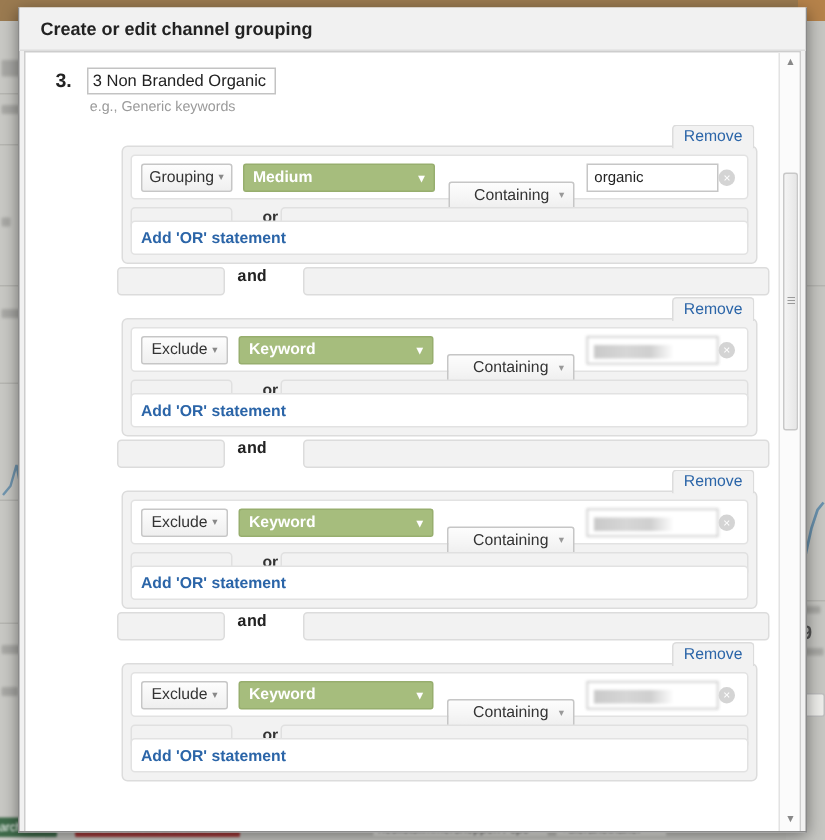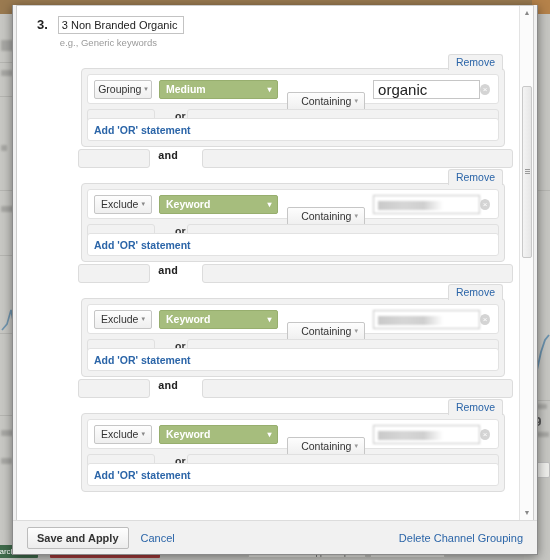--- a/index.html
+++ b/index.html
@@ -218,25 +218,25 @@
     display: flex; align-items: center; justify-content: center;
     cursor: pointer;
     margin-right: 8px;
     position: relative;
     margin-top: 24px;
   }
   .sel-match .caret {
     position: absolute; right: 6px; font-size: 7px; color: #999;
   }
   .val-input {
-    height: 19px; width: 107px;
+    height: 19px; width: 88px;
     border: 1px solid #c6c6c6;
     background: #fff;
     font-family: "Liberation Sans", sans-serif;
-    font-size: 15px; color: #222;
+    font-size: 10px; color: #222;
     padding: 0 4px;
   }
   .val-input.redacted {
     color: transparent;
     background-image: linear-gradient(90deg,#c9c9c9,#d6d6d6 40%,#cfcfcf 70%,#fff 100%);
     background-repeat: no-repeat;
     background-size: 62% 9px;
     background-position: 4px 5px;
     filter: blur(1.1px);
   }
@@ -381,20 +381,21 @@
   <div style="position:absolute;left:530px;top:462px;width:20px;height:16px;border:1px solid #bdbdbd;background:#ededea;border-radius:2px;filter:blur(.5px);"></div>
 
   <div class="bg-tag green" style="left:-8px;top:545px;width:46px;">earches</div>
   <div class="bg-tag red" style="left:50px;top:545px;width:110px;">2 Branded CPC Searches</div>
   <div class="bg-tag plain" style="left:248px;top:545px;width:118px;">heslistslimmershoppen / cpc</div>
   <div class="bg-tag plain" style="left:370px;top:545px;width:75px;">+dieranothaker</div>
 </div>
 
 <div id="modal">
 
+  <div class="modal-title">Create or edit channel grouping</div>
 
   <div class="modal-body">
 
     <div class="scroll-area">
 
       <div class="group-head">
         <span class="group-num">3.</span>
         <span class="group-name-wrap">
           <input class="group-name-input" type="text" value="3 Non Branded Organic Search" style="">
           <span class="group-hint">e.g., Generic keywords</span>
@@ -549,18 +550,13 @@
       </div>
     </div>
 
     <div class="vscroll">
       <div class="arrow up">▲</div>
       <div class="thumb"></div>
       <div class="arrow down">▼</div>
     </div>
   </div>
 
-  <div class="modal-foot">
-    <button class="btn-primary">Save and Apply</button>
-    <a class="link-cancel">Cancel</a>
-    <a class="link-delete">Delete Channel Grouping</a>
-  </div>
 </div>
 
 </body></html>

